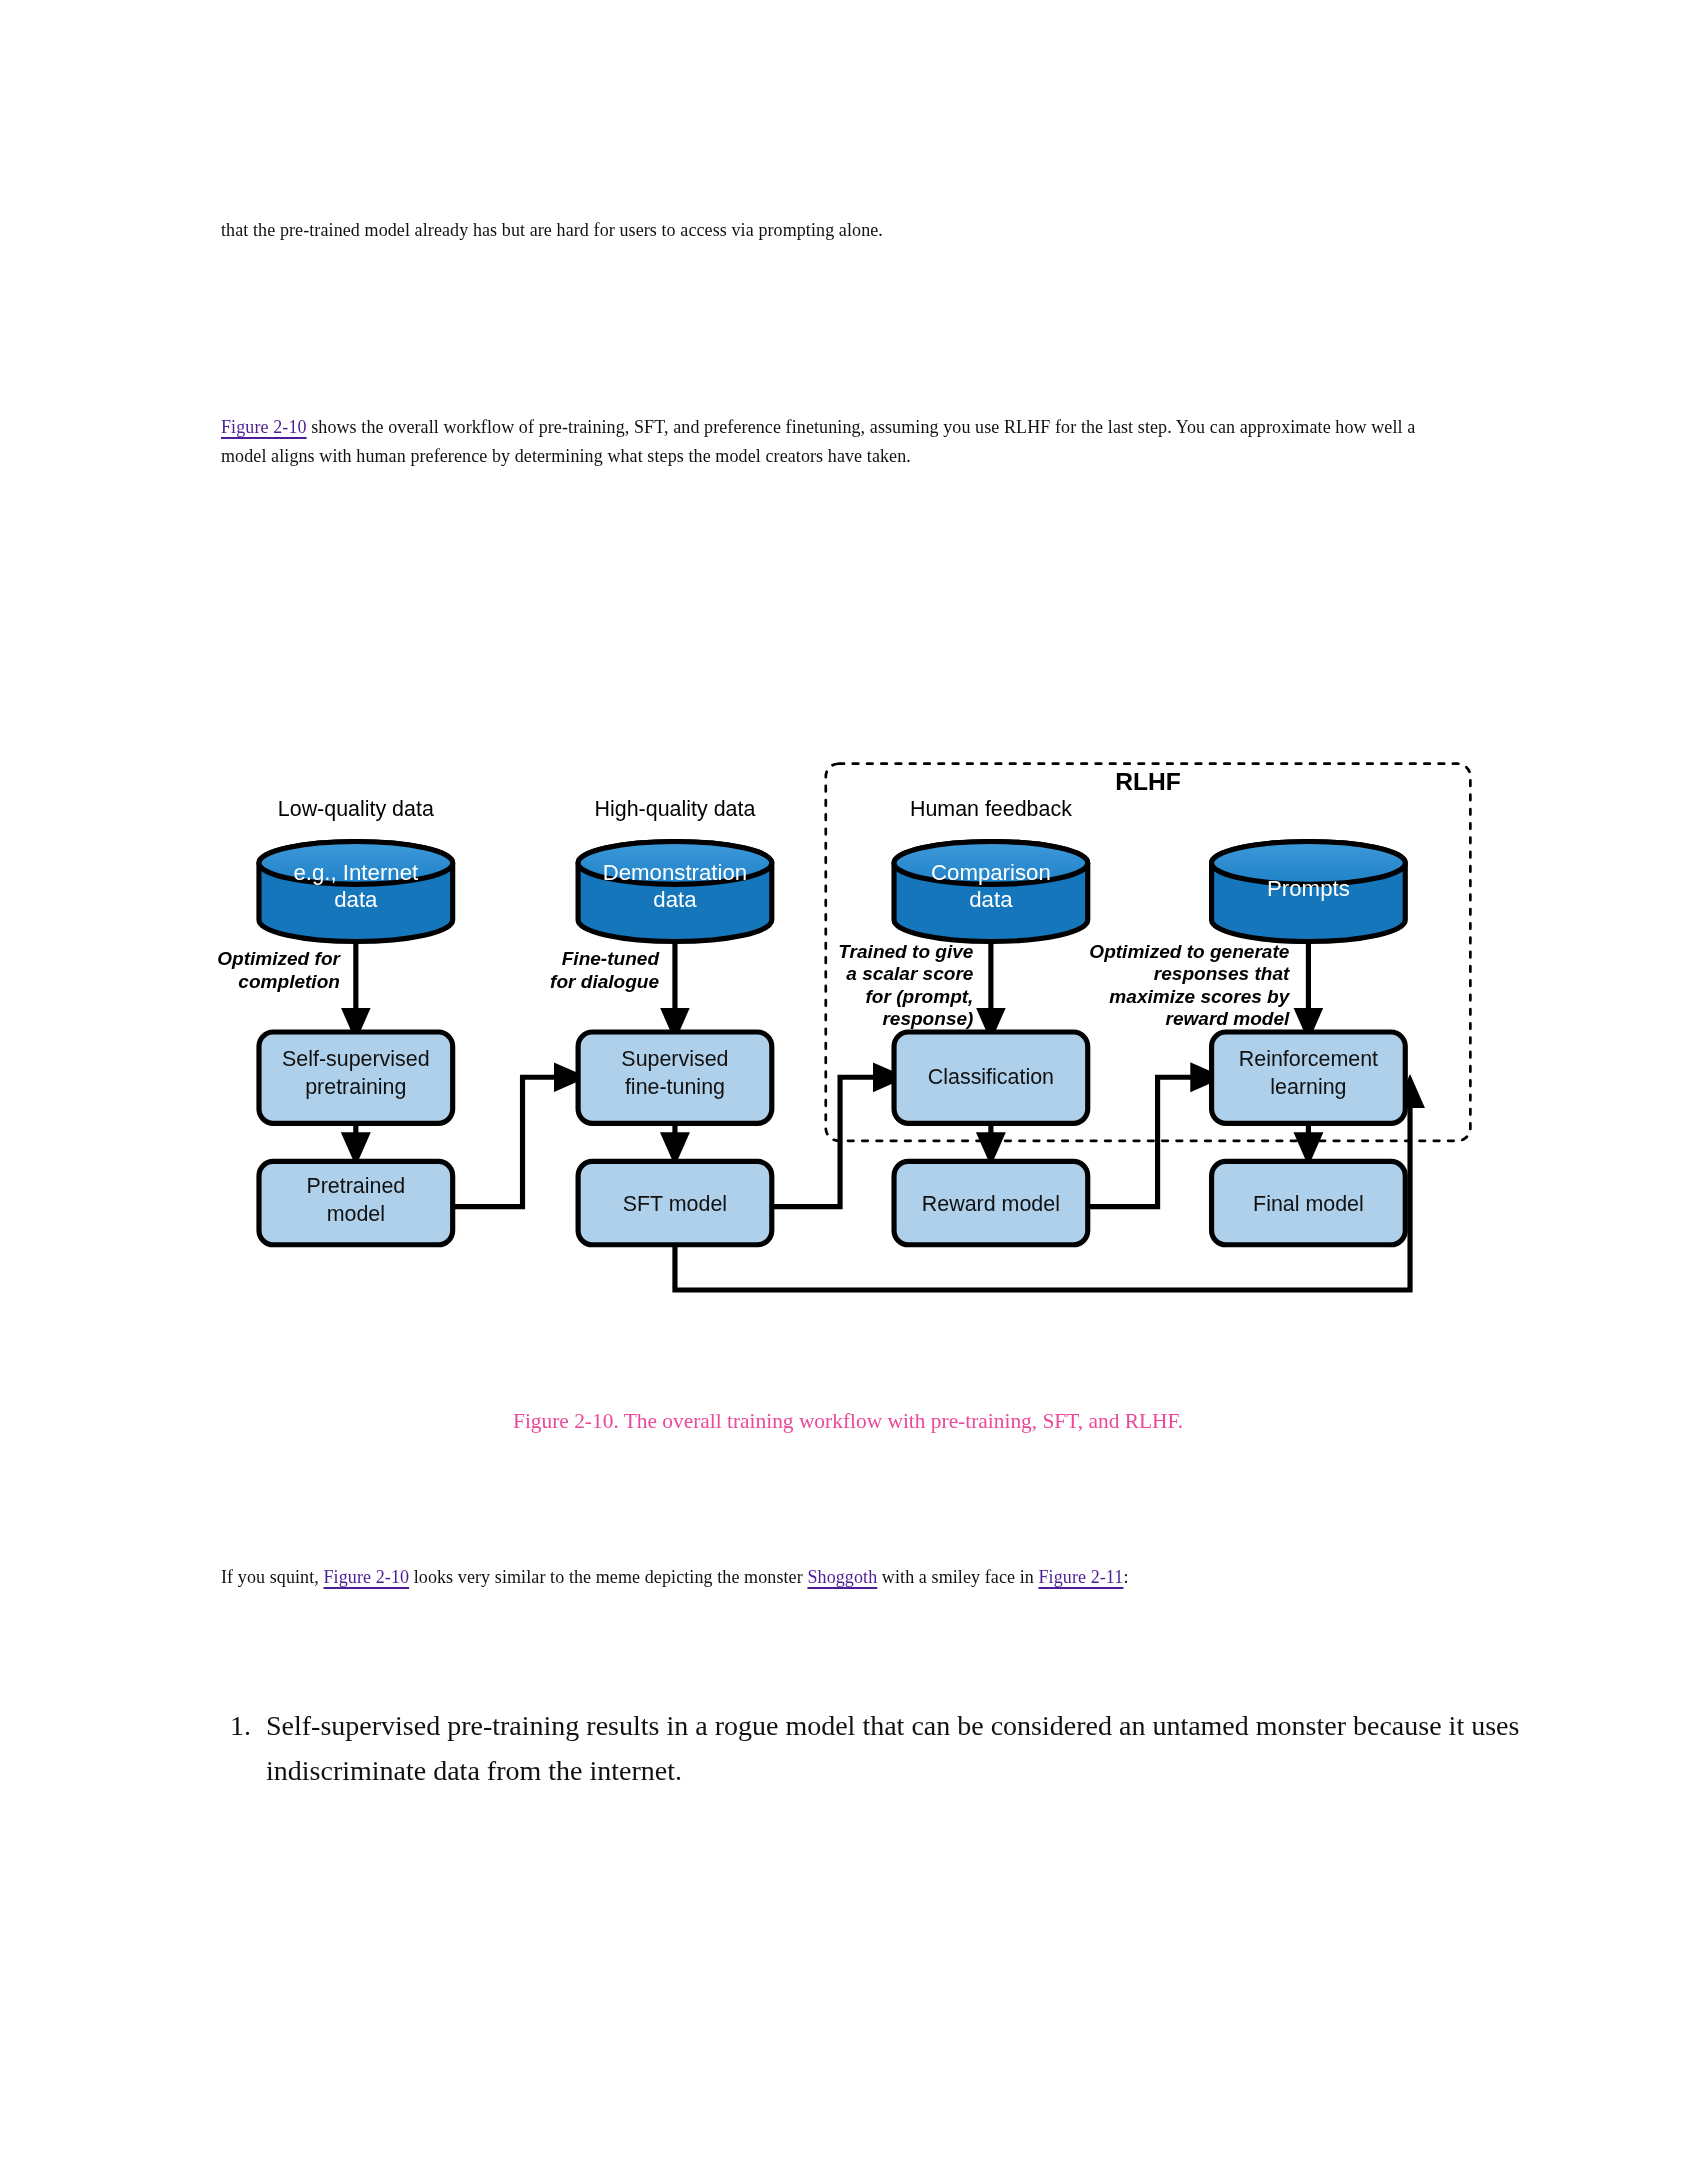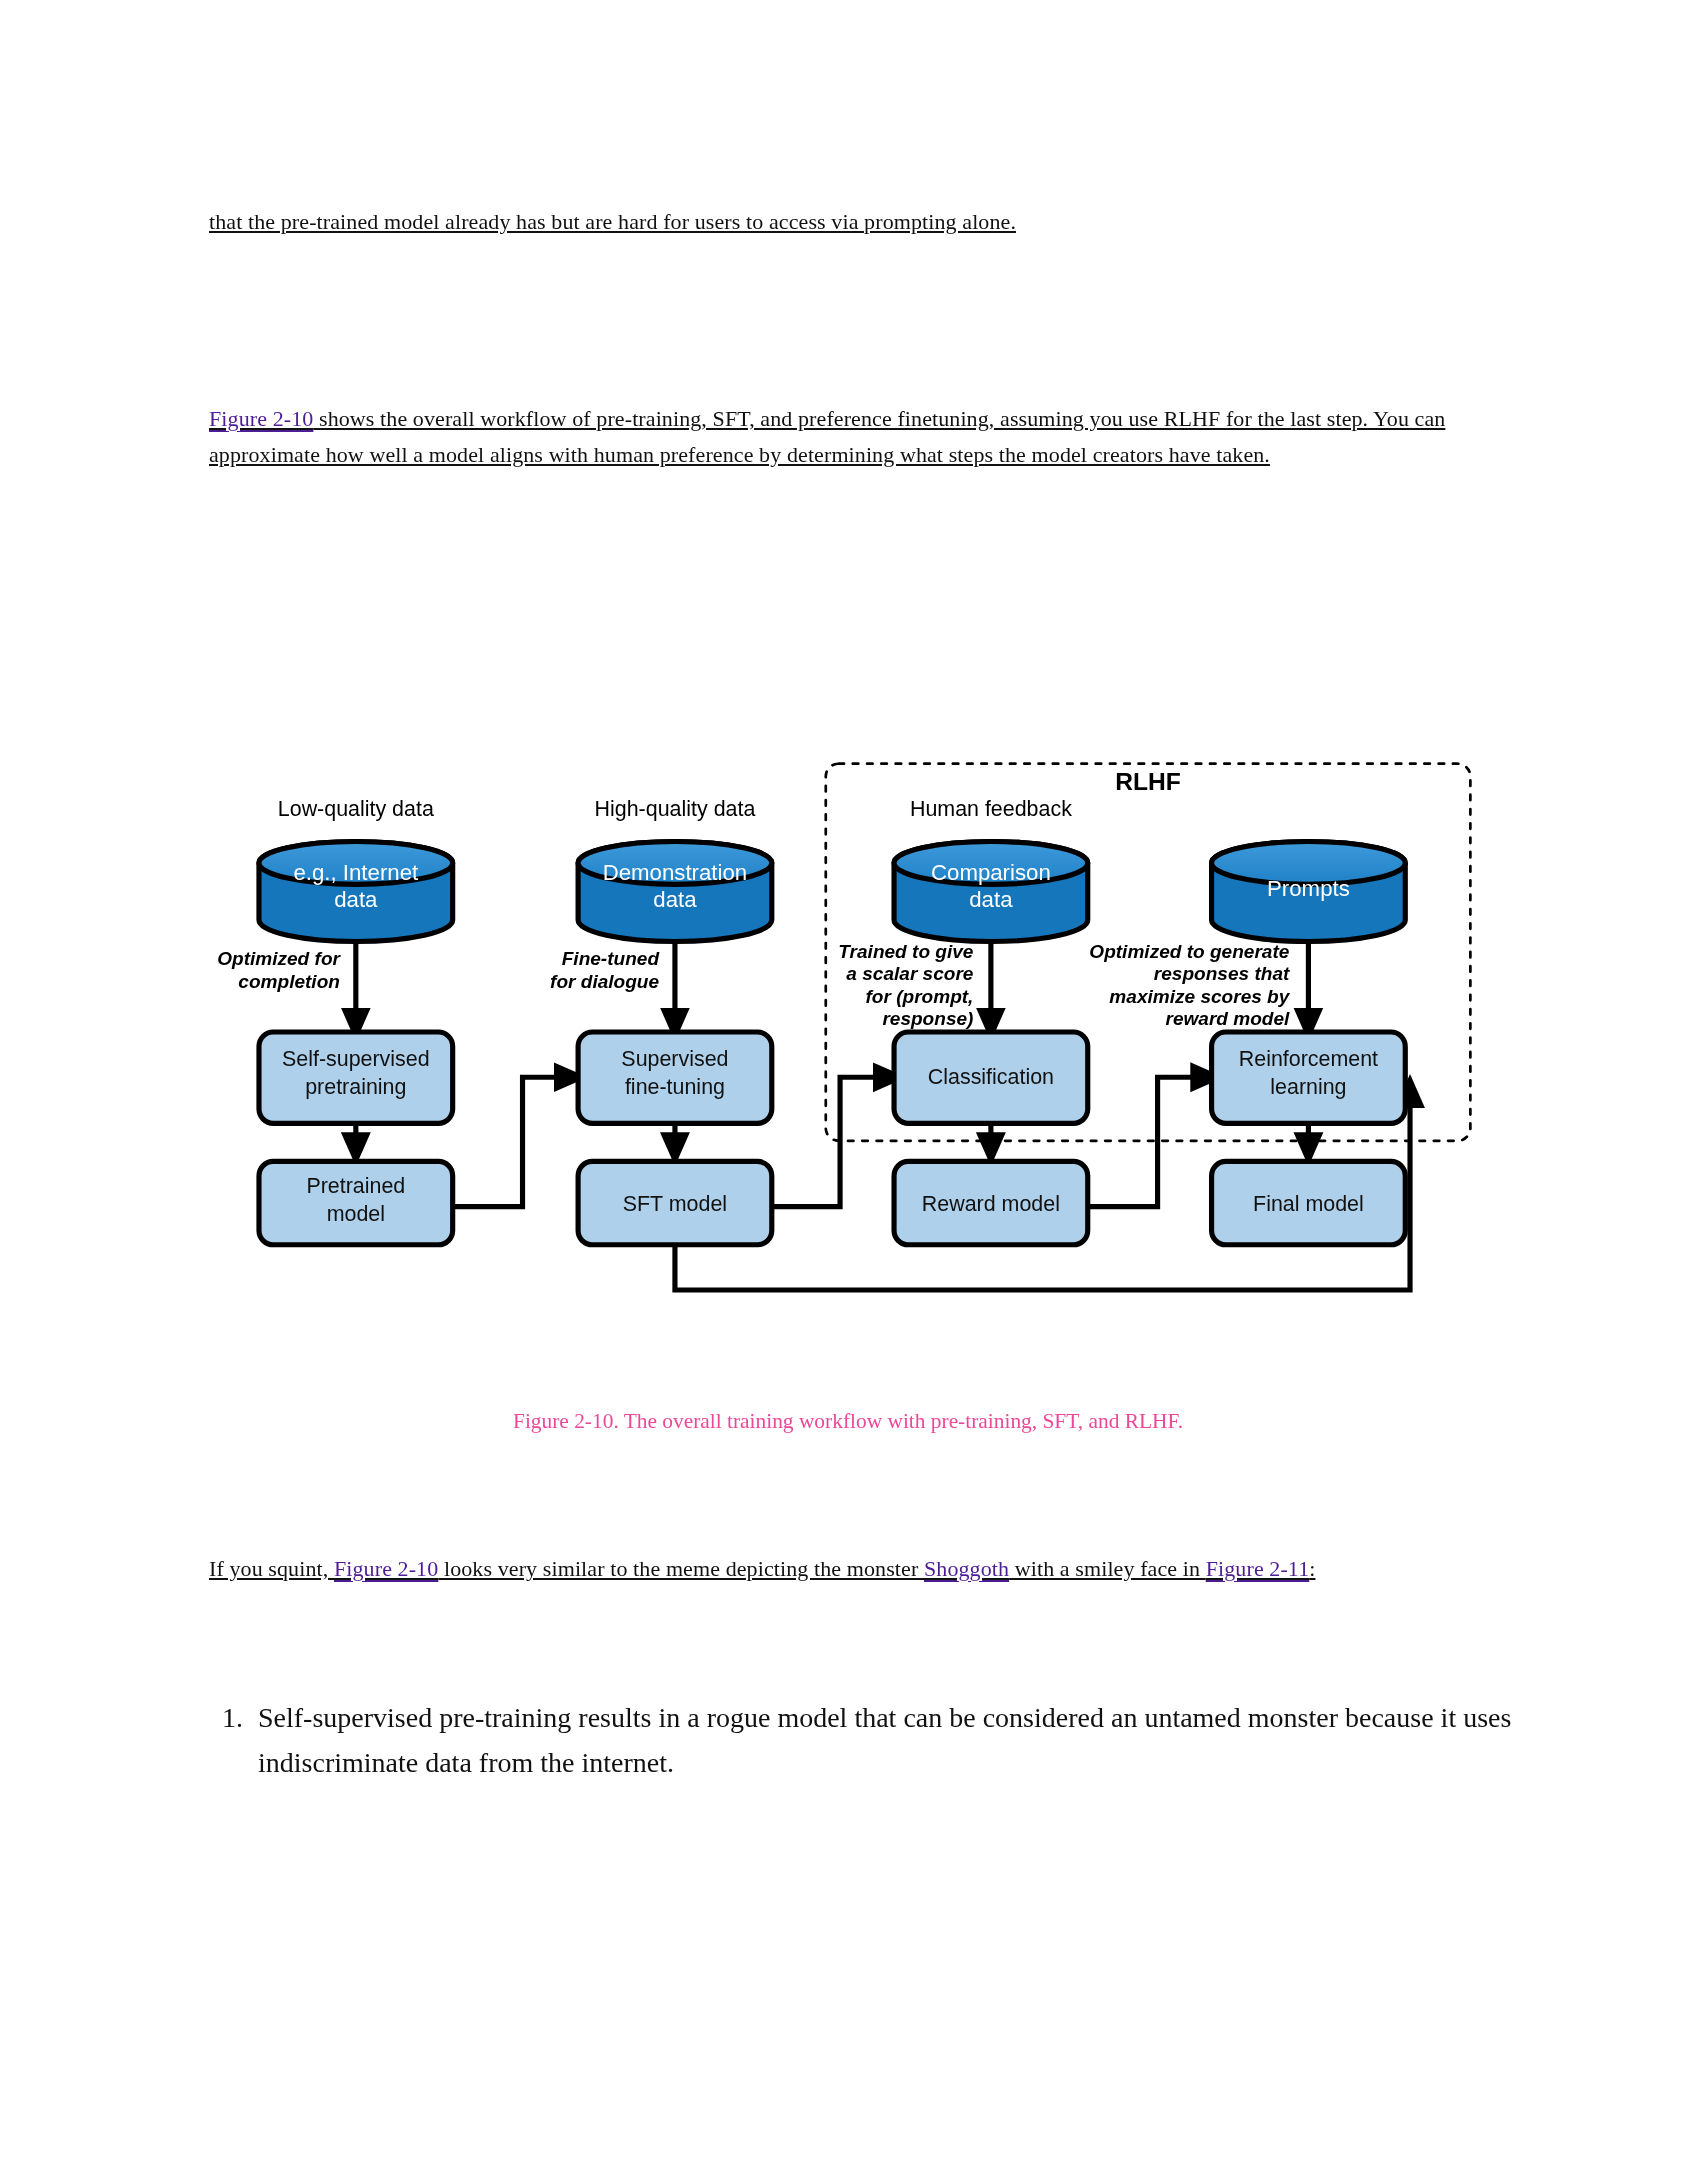--- a/index.html
+++ b/index.html
@@ -22,45 +22,44 @@
     background: #ffffff;
   }
   .content {
     position: absolute;
     left: 205px;
     top: 0;
     width: 1286px;
   }
   p.body-text {
     font-family: "Liberation Serif", serif;
-    font-size: 22px;
+    font-size: 18px;
     line-height: 1.62;
-    margin: 4px;
+    margin: 16px;
     color: #111111;
     letter-spacing: 0.1px;
-    text-decoration: underline;
   }
   .para-1 { position: absolute; left: 0; top: 200px; width: 1239px; }
   .para-2 { position: absolute; left: 0; top: 397px; width: 1239px; }
   .para-3 { position: absolute; left: 0; top: 1547px; width: 1239px; }
 
   a.doclink, .doclink {
     color: #4c1d95;
     text-decoration: underline;
     text-decoration-thickness: 2.4px;
     text-underline-offset: 4px;
     cursor: pointer;
   }
 
   ol.numlist {
     position: absolute;
     left: 0;
     top: 1691px;
     width: 1286px;
-    margin: 4px;
+    margin: 12px;
     padding-left: 41px;
     list-style-position: outside;
   }
   ol.numlist li {
     font-family: "Liberation Serif", serif;
     font-size: 28px;
     line-height: 1.62;
     color: #111111;
     padding-left: 8px;
   }

